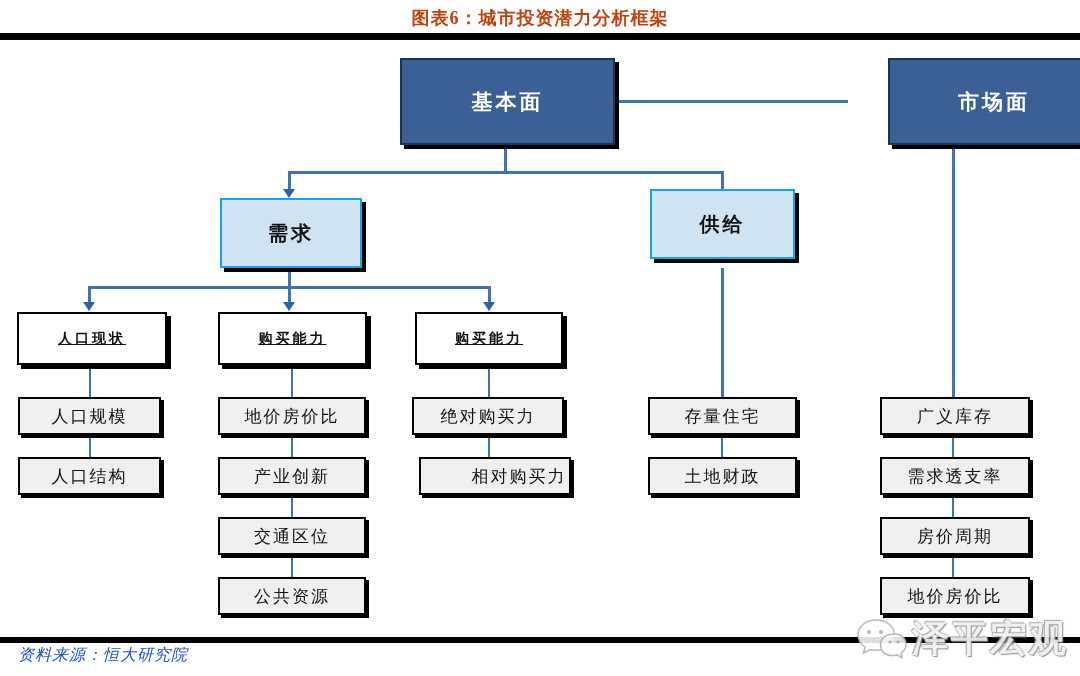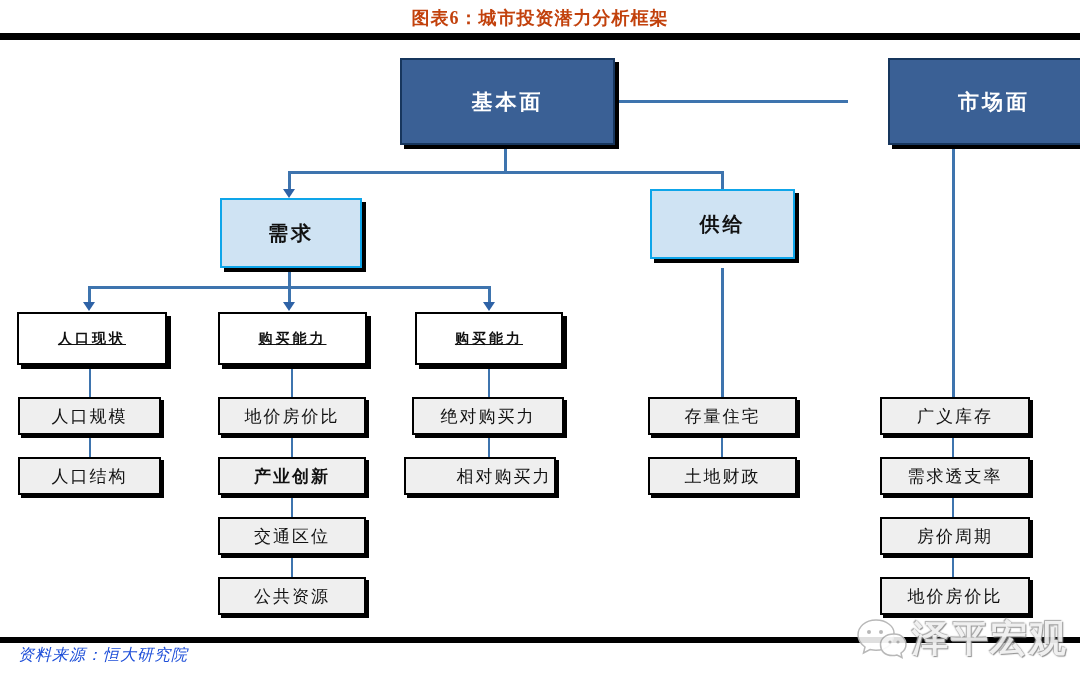--- a/index.html
+++ b/index.html
@@ -110,26 +110,26 @@
   <div class="box lvl2" style="left:650px;top:189px;width:145px;height:70px;">供给</div>
 
   <div class="box lvl3" style="left:17px;top:312px;width:150px;height:53px;">人口现状</div>
   <div class="box lvl3" style="left:218px;top:312px;width:149px;height:53px;">购买能力</div>
   <div class="box lvl3" style="left:415px;top:312px;width:148px;height:53px;">购买能力</div>
 
   <div class="box small" style="left:18px;top:397px;width:143px;height:38px;">人口规模</div>
   <div class="box small" style="left:18px;top:457px;width:143px;height:38px;">人口结构</div>
 
   <div class="box small" style="left:218px;top:397px;width:148px;height:38px;">地价房价比</div>
-  <div class="box small" style="left:218px;top:457px;width:148px;height:38px;font-weight:bold;">产业创新</div>
+  <div class="box small" style="left:218px;top:457px;width:148px;height:38px;">产业创新</div>
   <div class="box small" style="left:218px;top:517px;width:148px;height:38px;">交通区位</div>
   <div class="box small" style="left:218px;top:577px;width:148px;height:38px;">公共资源</div>
 
   <div class="box small" style="left:412px;top:397px;width:152px;height:38px;">绝对购买力</div>
-  <div class="box small" style="left:404px;top:457px;width:152px;height:38px;padding-left:48px;">相对购买力</div>
+  <div class="box small" style="left:419px;top:457px;width:152px;height:38px;padding-left:48px;">相对购买力</div>
 
   <div class="box small" style="left:648px;top:397px;width:149px;height:38px;">存量住宅</div>
   <div class="box small" style="left:648px;top:457px;width:149px;height:38px;">土地财政</div>
 
   <div class="box small" style="left:880px;top:397px;width:150px;height:38px;">广义库存</div>
   <div class="box small" style="left:880px;top:457px;width:150px;height:38px;">需求透支率</div>
   <div class="box small" style="left:880px;top:517px;width:150px;height:38px;">房价周期</div>
   <div class="box small" style="left:880px;top:577px;width:150px;height:38px;">地价房价比</div>
 
   <div class="watermark">

